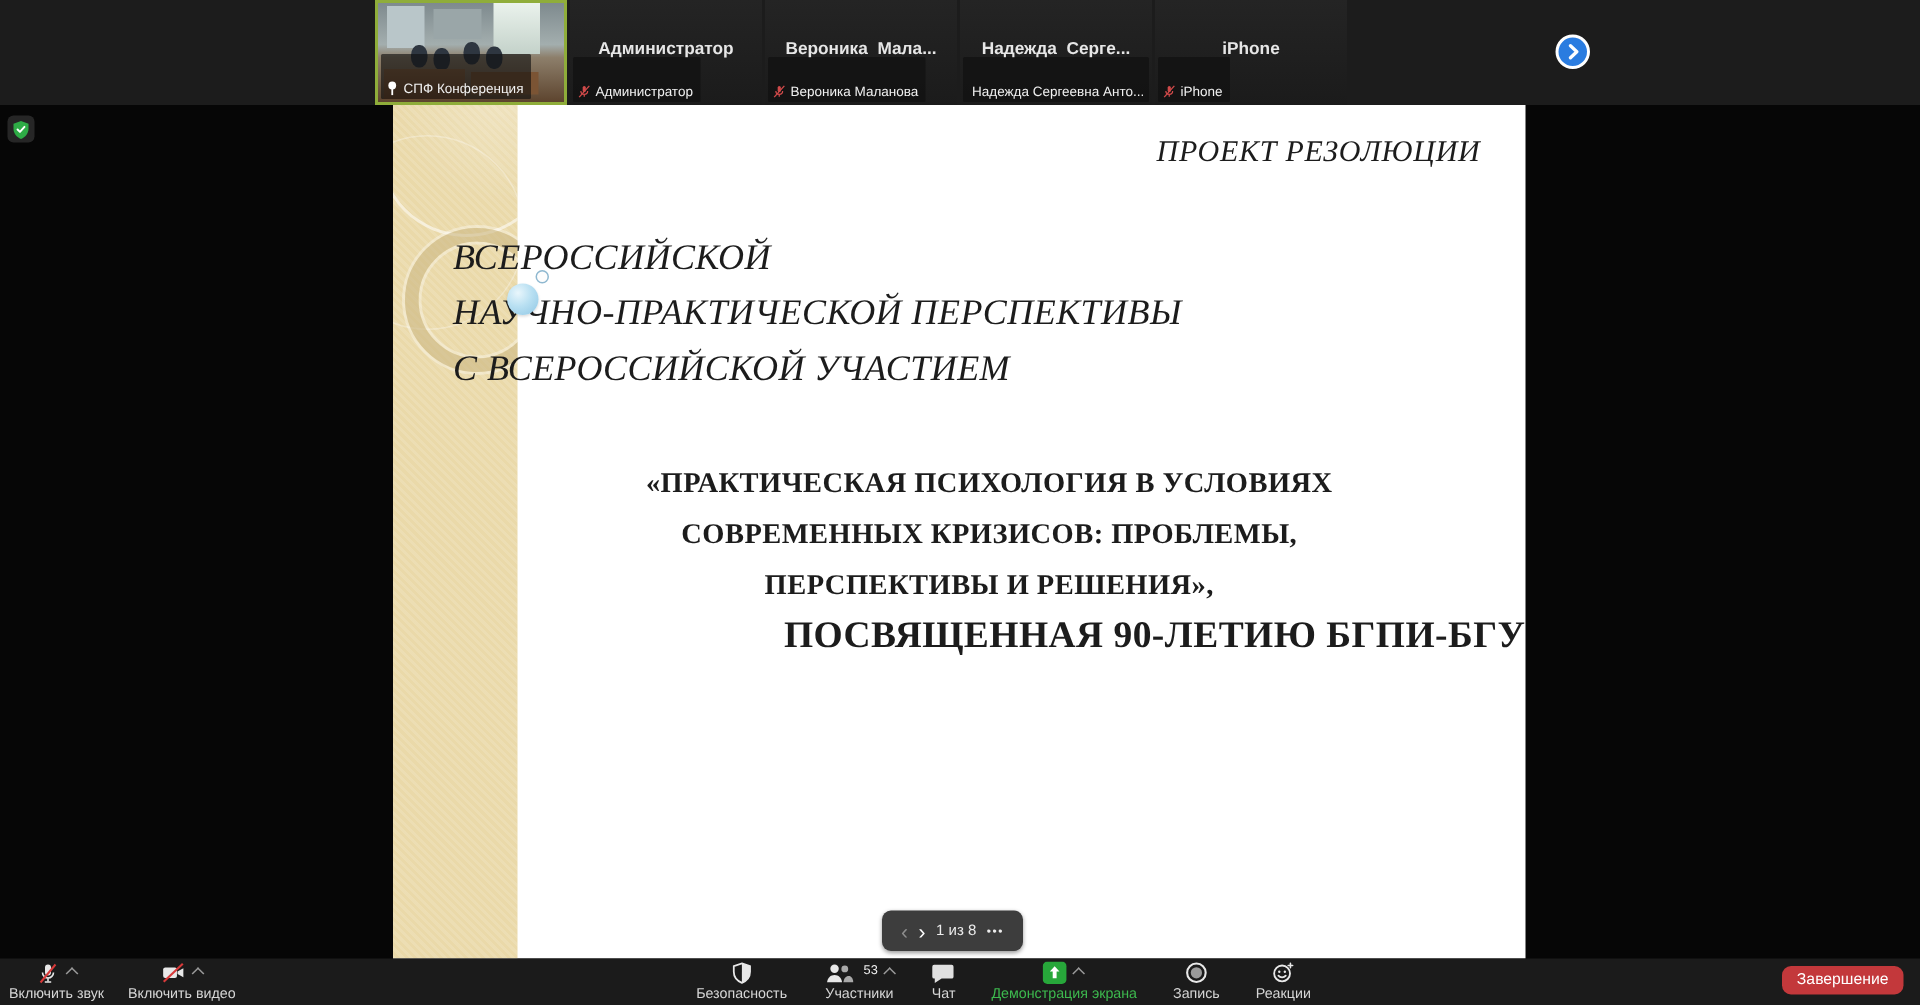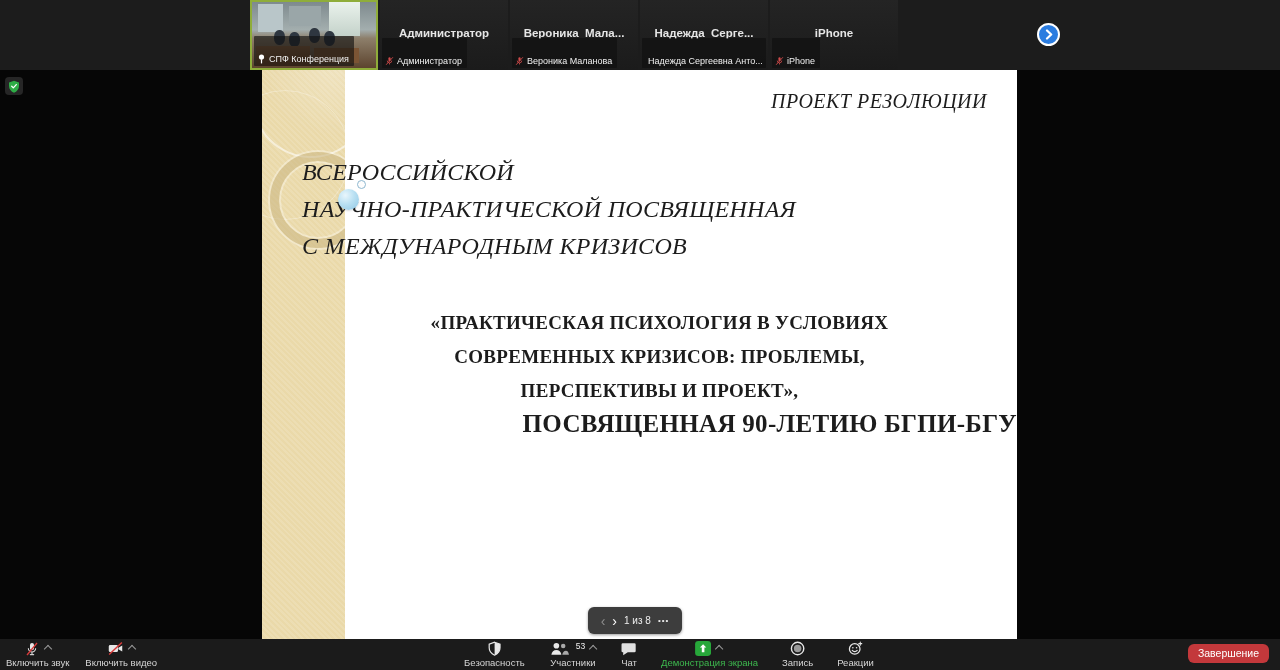--- a/index.html
+++ b/index.html
@@ -178,27 +178,27 @@
       <div class="circle c-thin2"></div>
       <div class="circle c-ring"></div>
     </div>
     <div class="sphere"></div>
     <div class="mini-ring"></div>
 
     <div class="slide-text">
       <div class="kicker">ПРОЕКТ РЕЗОЛЮЦИИ</div>
       <div class="subtitle">
         <div>ВСЕРОССИЙСКОЙ</div>
-        <div>НАУЧНО-ПРАКТИЧЕСКОЙ ПОСВЯЩЕННАЯ</div>
-        <div>С МЕЖДУНАРОДНЫМ КРИЗИСОВ</div>
+        <div>НАУЧНО-ПРАКТИЧЕСКОЙ ПЕРСПЕКТИВЫ</div>
+        <div>С ВСЕРОССИЙСКОЙ УЧАСТИЕМ</div>
       </div>
       <div class="title">
         <div>«ПРАКТИЧЕСКАЯ ПСИХОЛОГИЯ В УСЛОВИЯХ</div>
         <div>СОВРЕМЕННЫХ КРИЗИСОВ: ПРОБЛЕМЫ,</div>
-        <div>ПЕРСПЕКТИВЫ И ПРОЕКТ»,</div>
+        <div>ПЕРСПЕКТИВЫ И РЕШЕНИЯ»,</div>
       </div>
       <div class="dedication">ПОСВЯЩЕННАЯ 90-ЛЕТИЮ БГПИ-БГУ</div>
     </div>
 
     <div class="pill">
       <span class="nav-prev">‹</span>
       <span class="nav-next">›</span>
       <span class="nav-page">1 из 8</span>
       <span class="nav-more">•••</span>
     </div>

